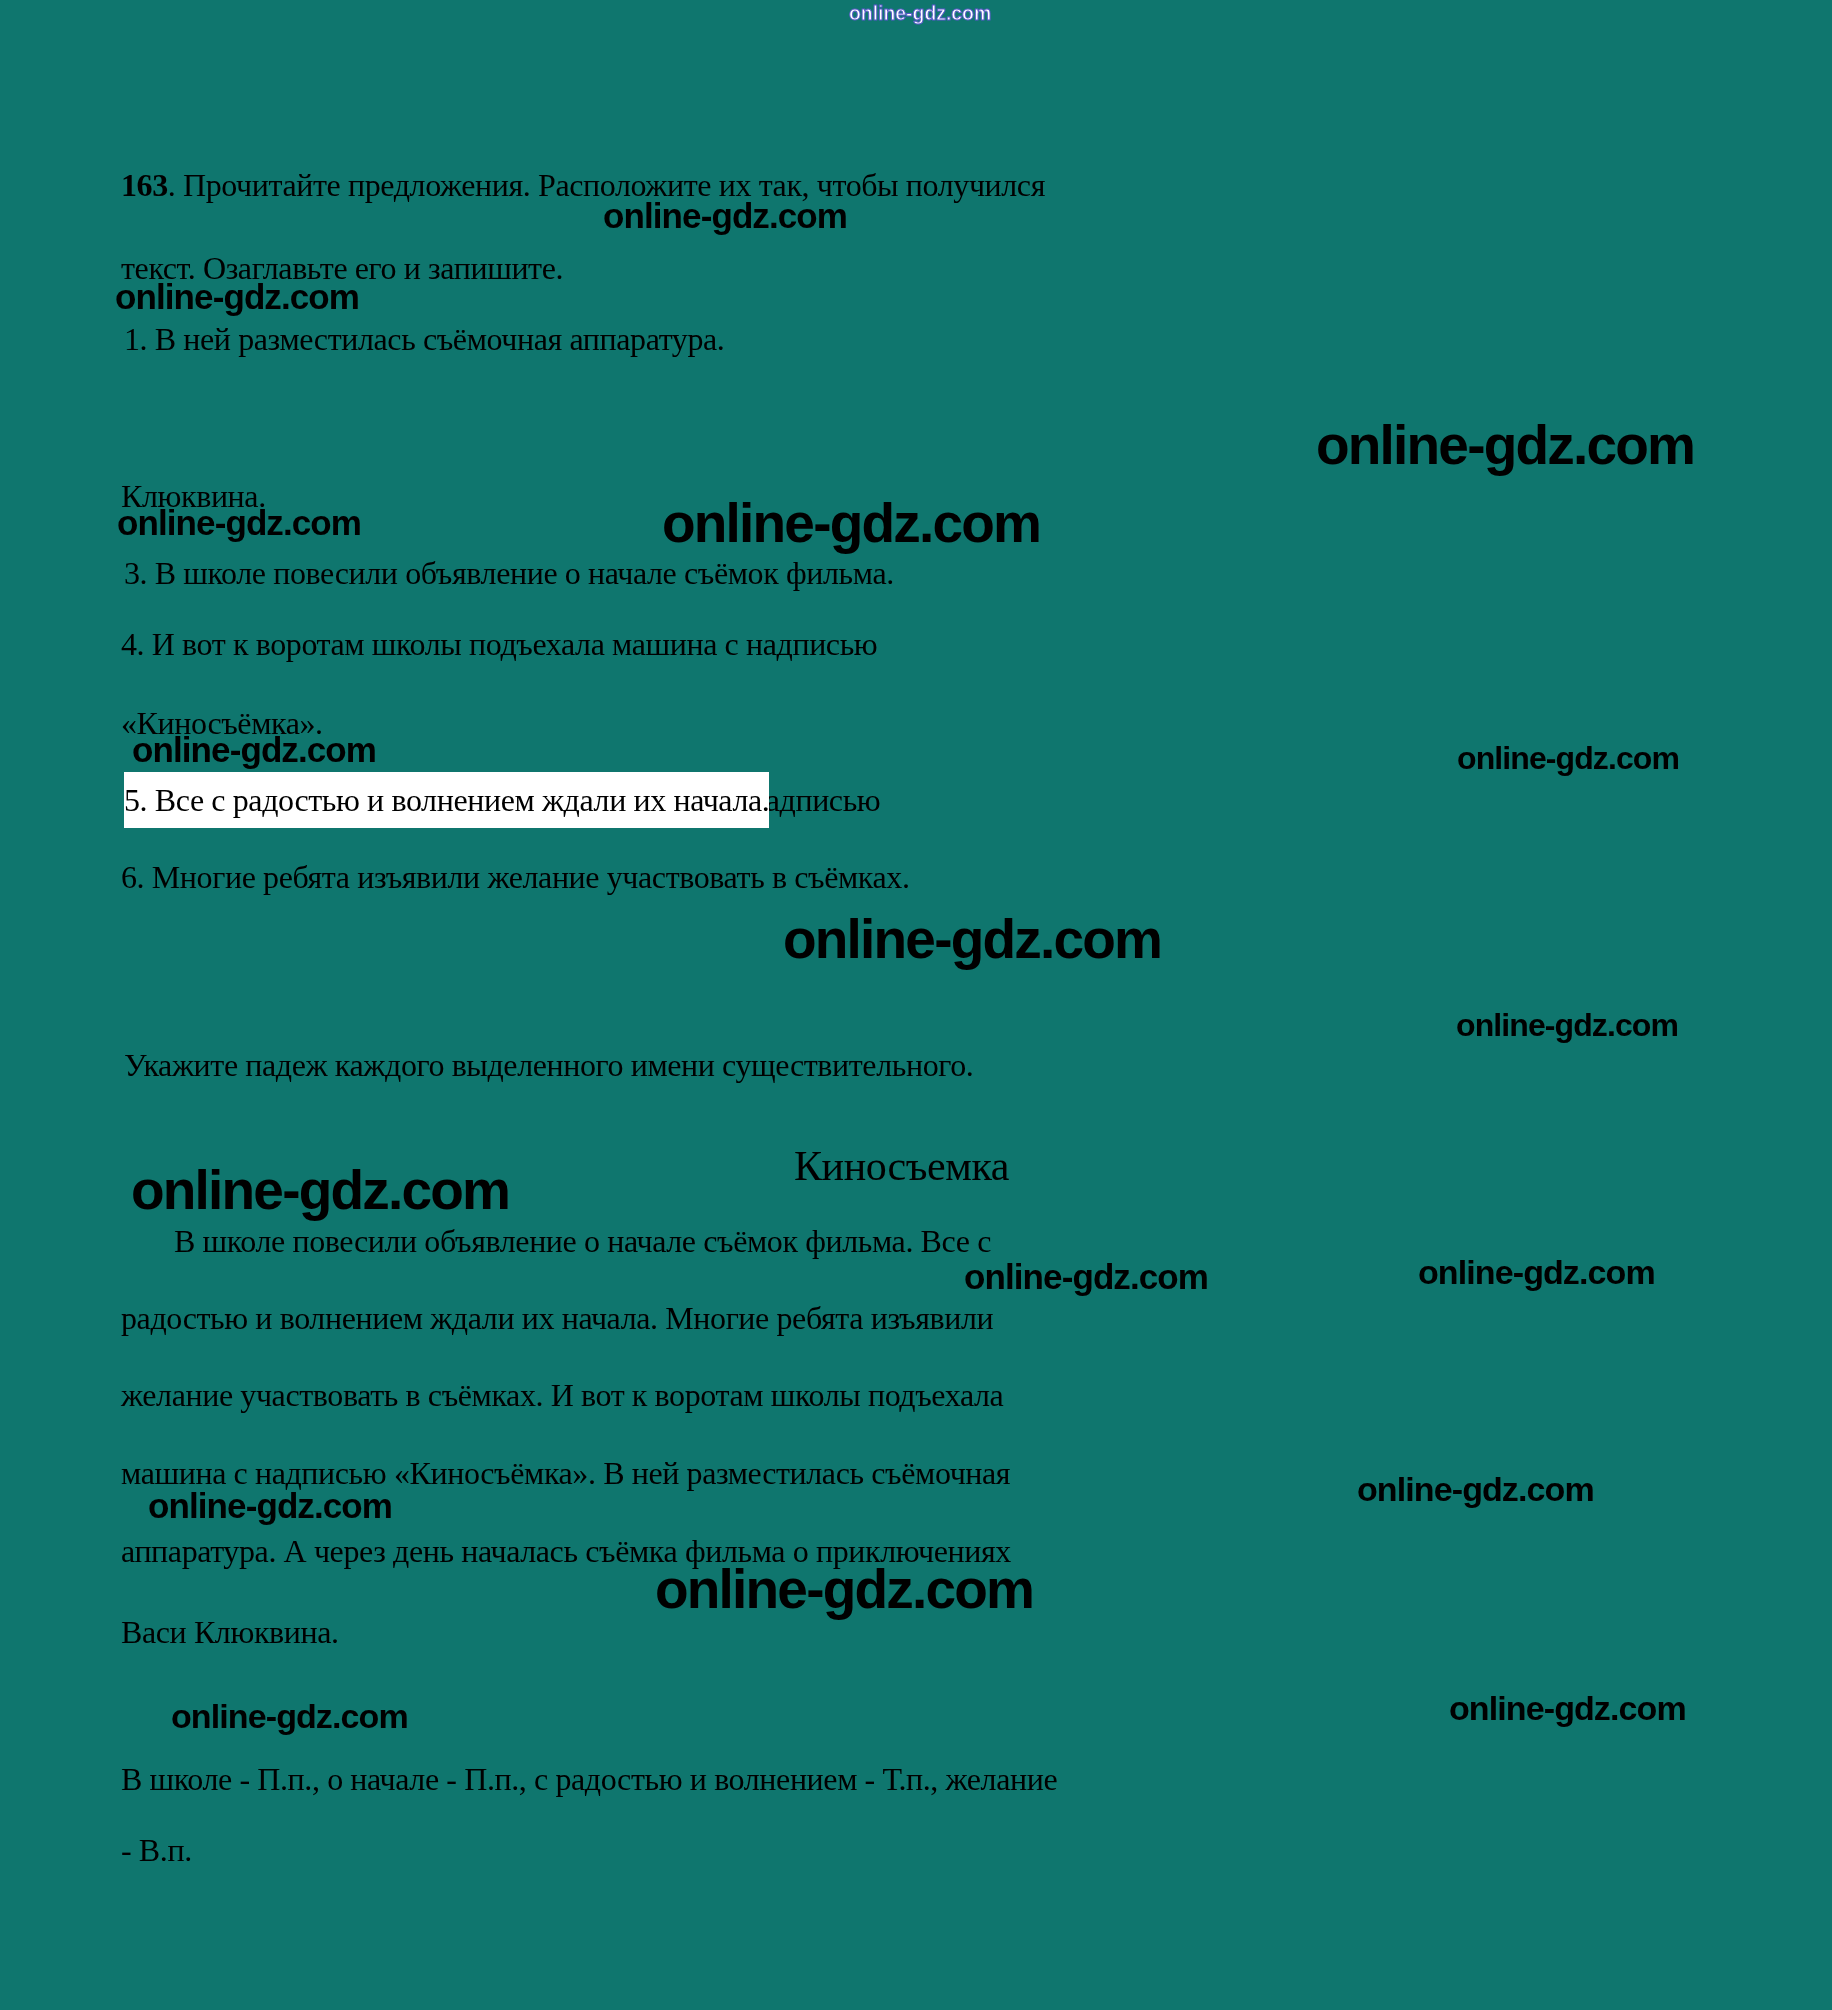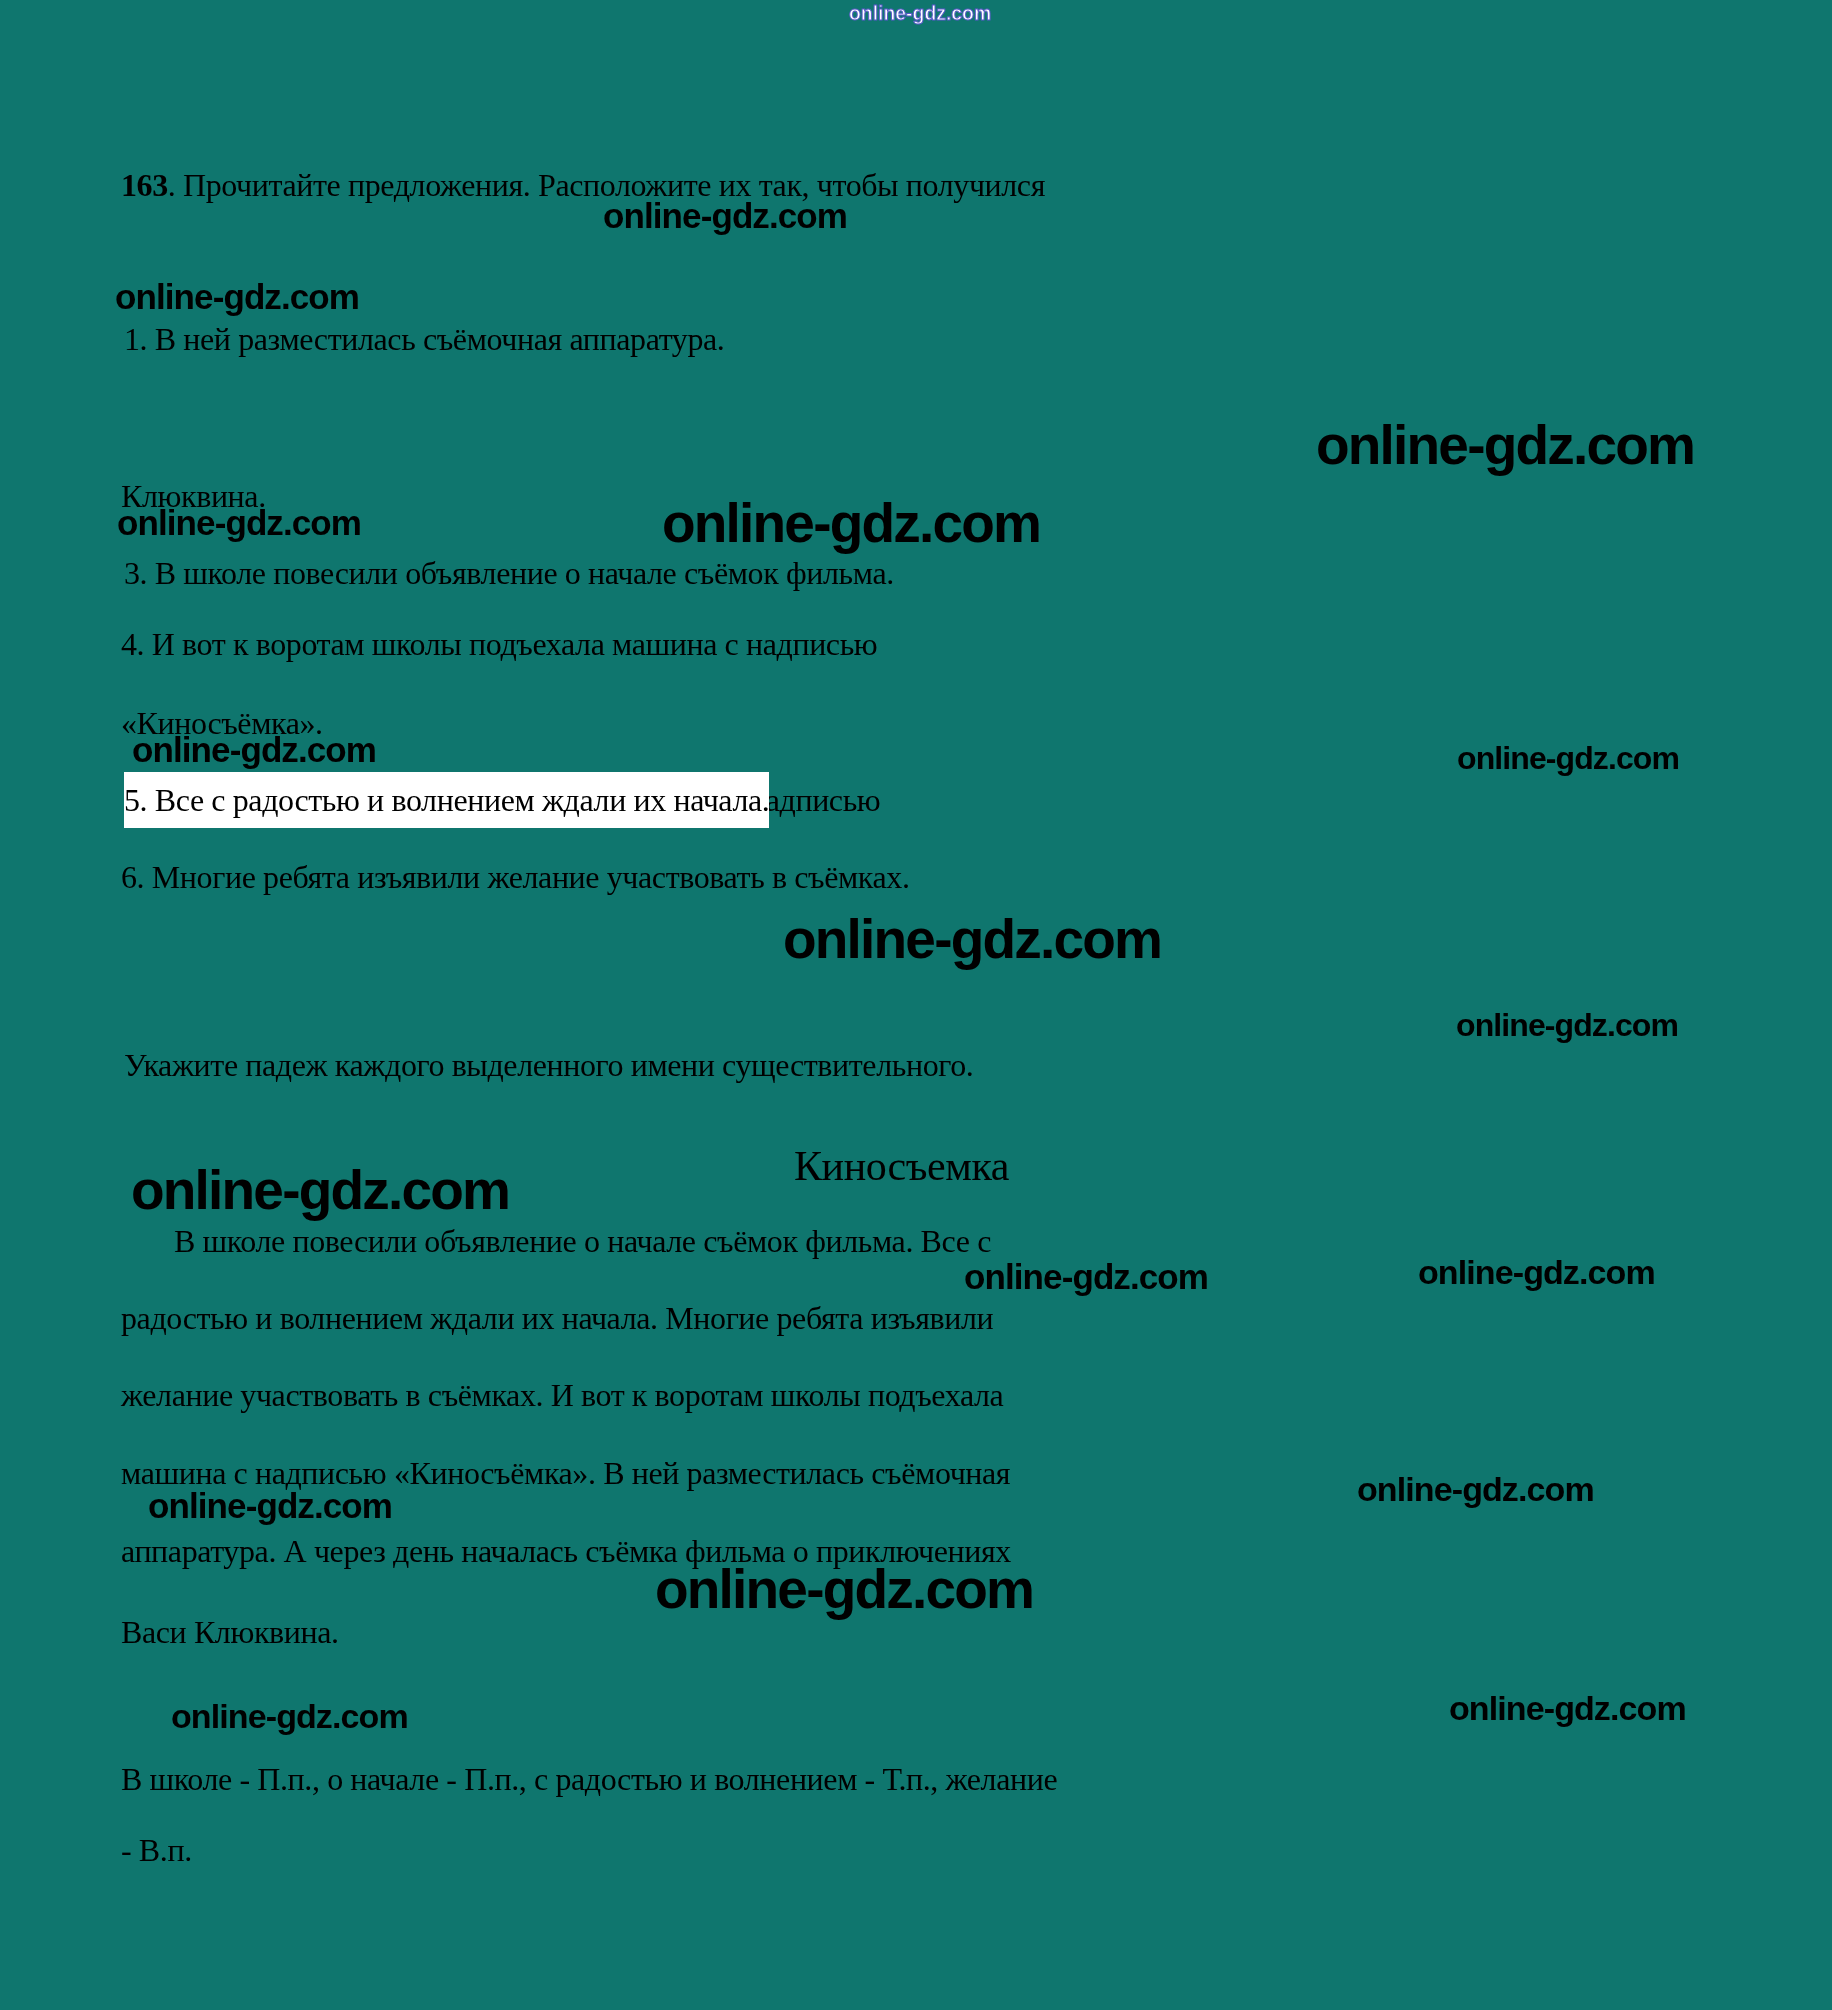--- a/index.html
+++ b/index.html
@@ -67,20 +67,21 @@
 <div id="page">
 
   <div class="wm-blue" style="left:849px; top:2.6px">online-gdz.com</div>
 
   <div class="line" style="left:121px; top:157px">
     <span class="num">163</span><span>. Прочитайте предложения. Расположите их так, чтобы получился</span>
   </div>
 
   <div class="wm wm-small" style="left:603px; top:196px">online-gdz.com</div>
 
+  <div class="line" style="left:121px; top:240px">текст. Озаглавьте его и запишите.</div>
 
   <div class="wm wm-small" style="left:115px; top:277px">online-gdz.com</div>
 
   <div class="line" style="left:124px; top:311px">1. В ней разместилась съёмочная аппаратура.</div>
 
 
   <div class="wm wm-big" style="left:1316px; top:416px">online-gdz.com</div>
 
   <div class="line" style="left:121px; top:468px">Клюквина.</div>
 

